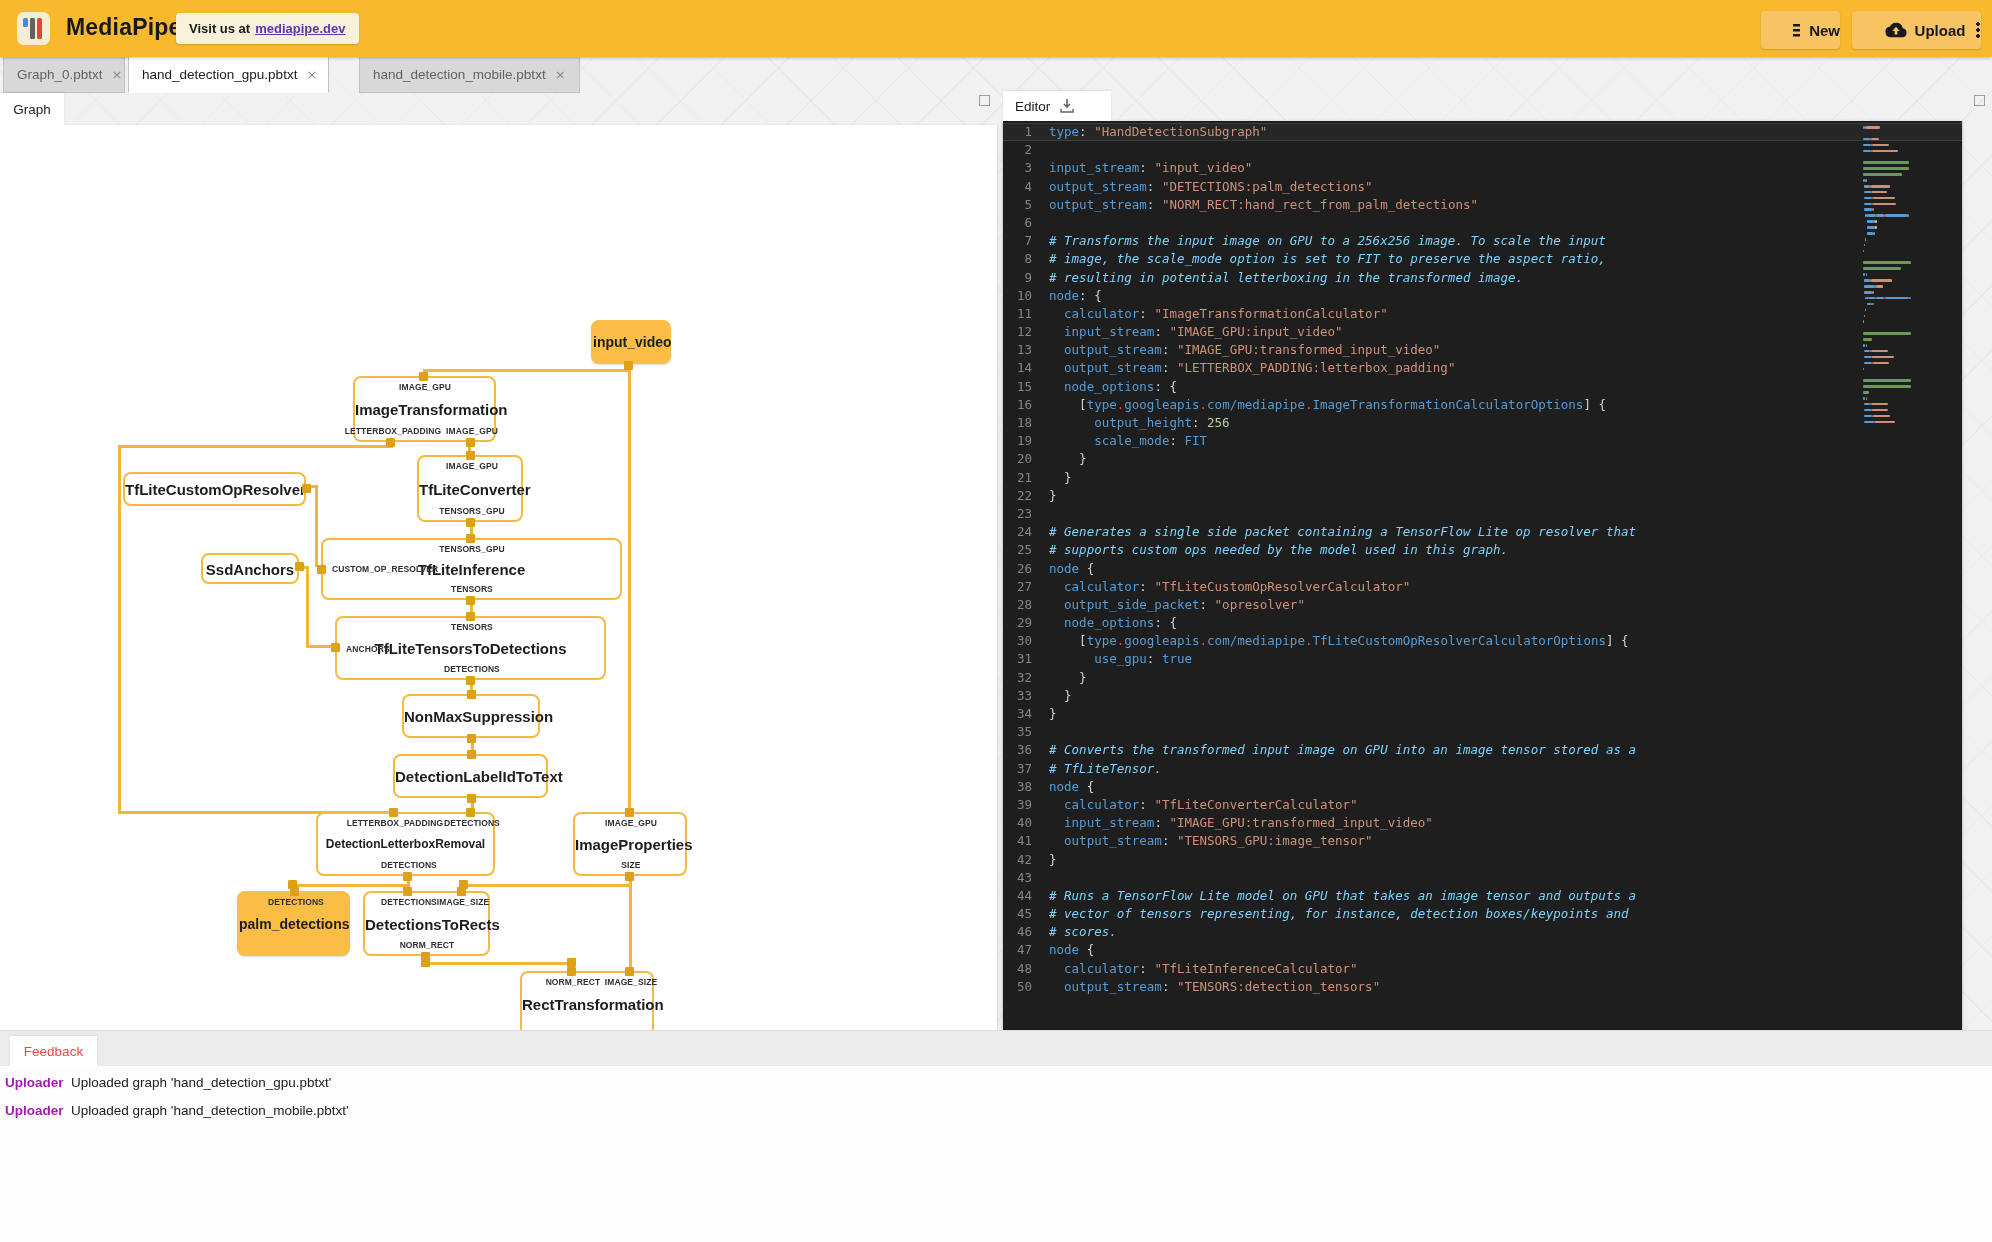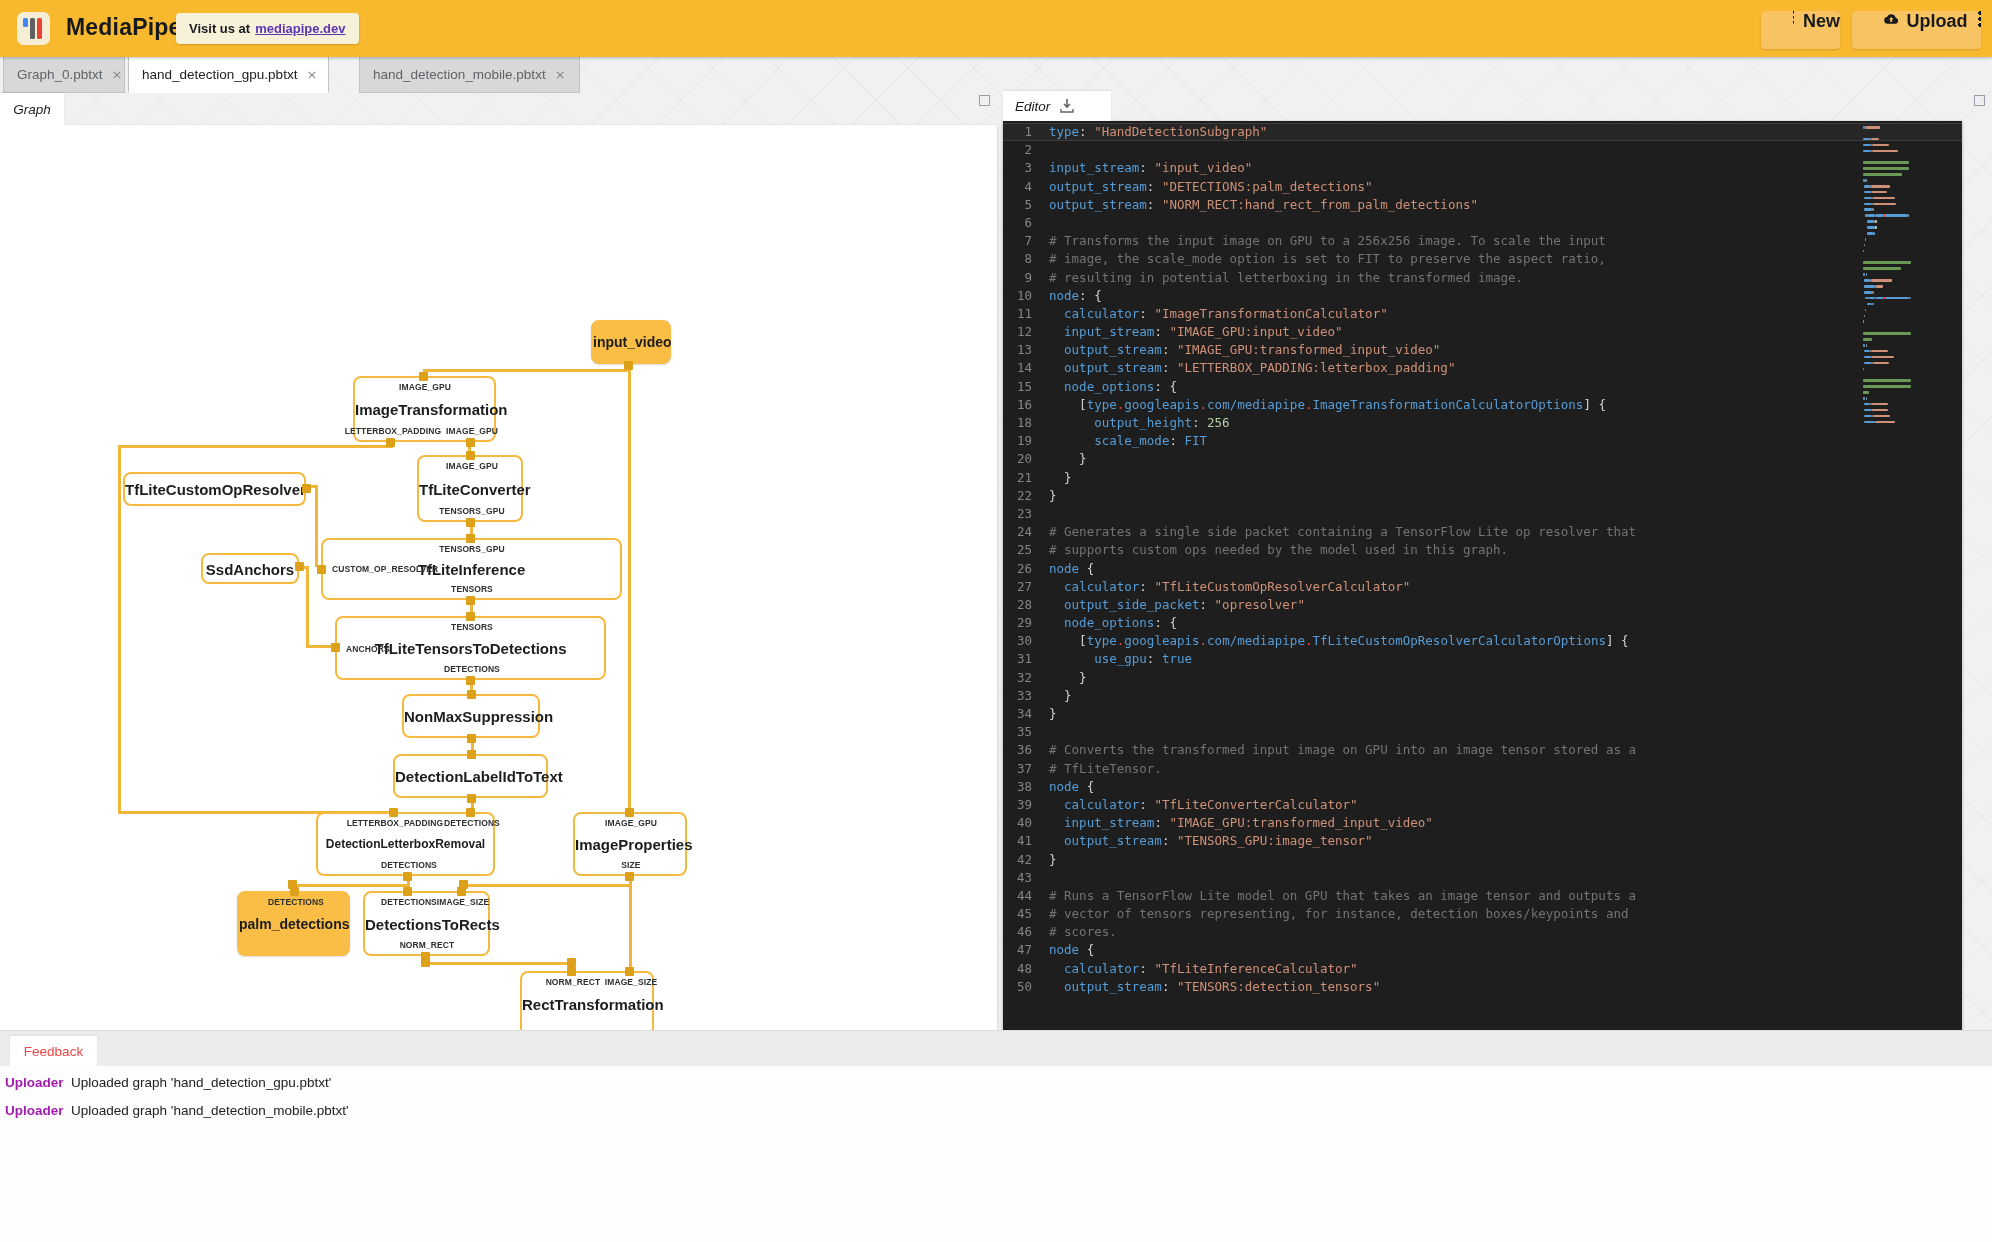--- a/index.html
+++ b/index.html
@@ -13,38 +13,38 @@
     position:relative;
   }
 
   
   .hdr { position:absolute; left:0; top:0; width:1992px; height:57px; background:var(--header-orange); box-shadow:0 1px 3px rgba(0,0,0,.25); z-index:30; }
   .logo { position:absolute; left:17px; top:12px; width:33px; height:33px; background:#f6eed4; border-radius:7px; }
   .logo i { position:absolute; border-radius:1.5px; }
   .brand { position:absolute; left:66px; top:14px; font-size:23px; font-weight:bold; color:#17191c; letter-spacing:.2px; }
   .pill { position:absolute; left:176px; top:13px; height:31px; background:#f8f1da; border-radius:4px; display:flex; align-items:center; padding:0 13px; font-size:13px; font-weight:bold; color:#17191c; box-shadow:0 1px 2px rgba(0,0,0,.18); }
   .pill a { color:var(--link-purple); margin-left:5px; text-decoration:underline; cursor:pointer; }
-  .hbtn { position:absolute; top:11px; height:38px; background:var(--button-orange); border-radius:4px; display:flex; align-items:flex-start; justify-content:center; font-size:18px; font-weight:bold; color:#17191c; cursor:pointer; box-shadow:0 1px 2px rgba(0,0,0,.15);padding-left:32px; }
+  .hbtn { position:absolute; top:11px; height:38px; background:var(--button-orange); border-radius:4px; display:flex; align-items:center; justify-content:center; font-size:15px; font-weight:bold; color:#17191c; cursor:pointer; box-shadow:0 1px 2px rgba(0,0,0,.15);padding-left:32px; }
   .icon-list { width:17px; height:13px; margin-right:9px; display:inline-block; background:
       linear-gradient(#17191c,#17191c) 0 0/17px 2.5px no-repeat,
       linear-gradient(#17191c,#17191c) 0 5px/17px 2.5px no-repeat,
       linear-gradient(#17191c,#17191c) 0 10px/17px 2.5px no-repeat; }
   .kebab { width:4px; height:16px; margin-left:11px; display:inline-block; background:
       radial-gradient(circle 2px at 2px 2px,#17191c 98%,transparent),
       radial-gradient(circle 2px at 2px 8px,#17191c 98%,transparent),
       radial-gradient(circle 2px at 2px 14px,#17191c 98%,transparent); }
 
   
   .tabrow { position:absolute; left:0; top:57px; height:36px; width:1992px; }
   .ftab { position:absolute; top:0; height:36px; display:flex; align-items:center; padding:0 10px 0 13px; font-size:13.5px; color:#5f6368; background:#d8d8d8; border:1px solid #c2c2c2; border-top:none; cursor:pointer; }
   .ftab.active { background:#fff; color:#202124; z-index:2; border-bottom:1px solid #fff; }
   .ftab .x { margin-left:9px; font-size:13px; color:#80868b; cursor:pointer; font-family:"DejaVu Sans", sans-serif; }
 
   
-  .subtab { position:absolute; background:#fff; display:flex; align-items:center; font-size:13.5px; color:#202124; padding:0 12px; box-shadow:0 -1px 2px rgba(0,0,0,.08); cursor:pointer; z-index:5;font-style:italic; }
+  .subtab { position:absolute; background:#fff; display:flex; align-items:center; font-size:13.5px; color:#202124; padding:0 12px; box-shadow:0 -1px 2px rgba(0,0,0,.08); cursor:pointer; z-index:5; }
   .dlicon { width:16px; height:16px; margin-left:9px; position:relative; display:inline-block; }
 
   
   .gpanel { position:absolute; left:0; top:125px; width:997px; height:905px; background:#fff; box-shadow:0 1px 3px rgba(0,0,0,.2); overflow:hidden; }
   .epanel { position:absolute; left:1003px; top:121px; width:959px; height:909px; background:var(--editor-bg); box-shadow:0 1px 3px rgba(0,0,0,.3); overflow:hidden; }
 
   
   .edge { position:absolute; background:var(--amber-line); }
   .pmark { position:absolute; width:9px; height:9px; background:var(--amber-marker); border-radius:1px; z-index:3; }
   .gnode { position:absolute; background:#fff; border:2px solid var(--amber-border); border-radius:8px; z-index:2; cursor:pointer; }
@@ -53,21 +53,21 @@
   .gnode.filled .title { font-size:14px; }
   .plabel { position:absolute; font-size:8.5px; font-weight:600; color:#2d2f31; white-space:nowrap; transform:translateX(-50%); letter-spacing:.1px; }
   .plabel.top { top:4px; } .plabel.bottom { bottom:4px; }
   .plabel.left { transform:none; left:9px; }
 
   
   .code { position:absolute; left:0; top:2px; width:100%; font-family:"DejaVu Sans Mono", monospace; font-size:12.5px; }
   .cl { height:18.2px; line-height:18.2px; display:flex; white-space:pre; }
   .cl.cur { background:#262626; box-shadow:inset 0 1px 0 #3d3d3d, inset 0 -1px 0 #3d3d3d; }
   .ln { width:46px; text-align:right; padding-right:17px; color:#858585; flex:none; }
-  .tk-k { color:#569CD6; } .tk-s { color:#CE9178; } .tk-c { color:#737373; }
+  .tk-k { color:#569CD6; } .tk-s { color:#CE9178; } .tk-c { color:#7dd3fc;font-style:italic; }
   .tk-n { color:#B5CEA8; } .tk-p { color:#D4D4D4; } .tk-d { color:#F44747; }
   .minimap { position:absolute; left:858px; top:3px; width:97px; cursor:pointer; }
   .mrow { position:relative; height:5.9px; }
   .mrow span { position:absolute; top:2px; height:2.6px; border-radius:1px; }
 
   
   .fbstrip { position:absolute; left:0; top:1030px; width:1992px; height:36px; background:#ececec; border-top:1px solid #ddd; }
   .fbtab { position:absolute; left:10px; top:1036px; width:87px; height:30px; background:#fff; display:flex; align-items:center; justify-content:center; font-size:13.5px; color:#ef4444; box-shadow:0 -1px 2px rgba(0,0,0,.08); cursor:pointer; }
   .fbarea { position:absolute; left:0; top:1066px; width:1992px; height:176px; background:#fdfdfd; }
   .fbrow { position:absolute; left:5px; font-size:13.5px; color:#202124; }

